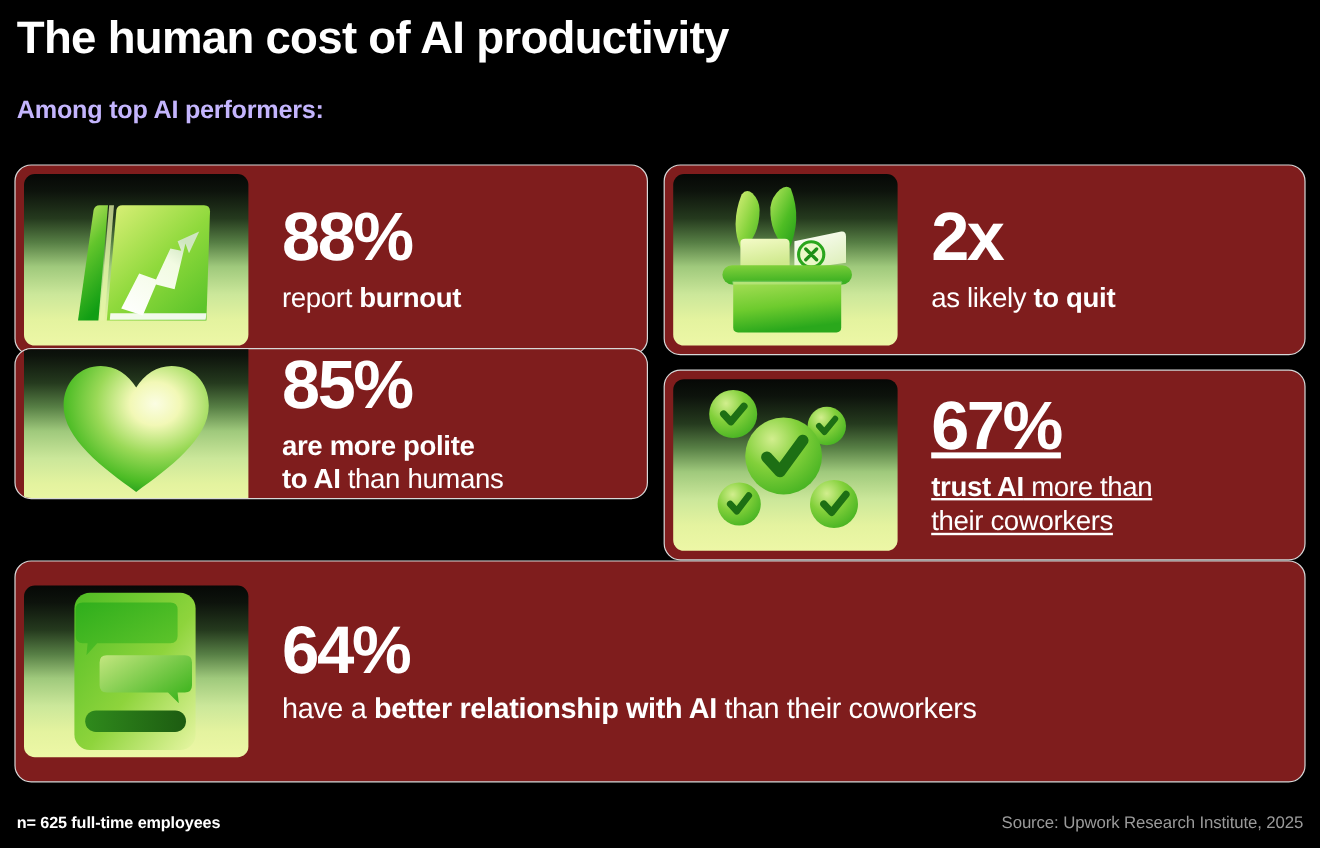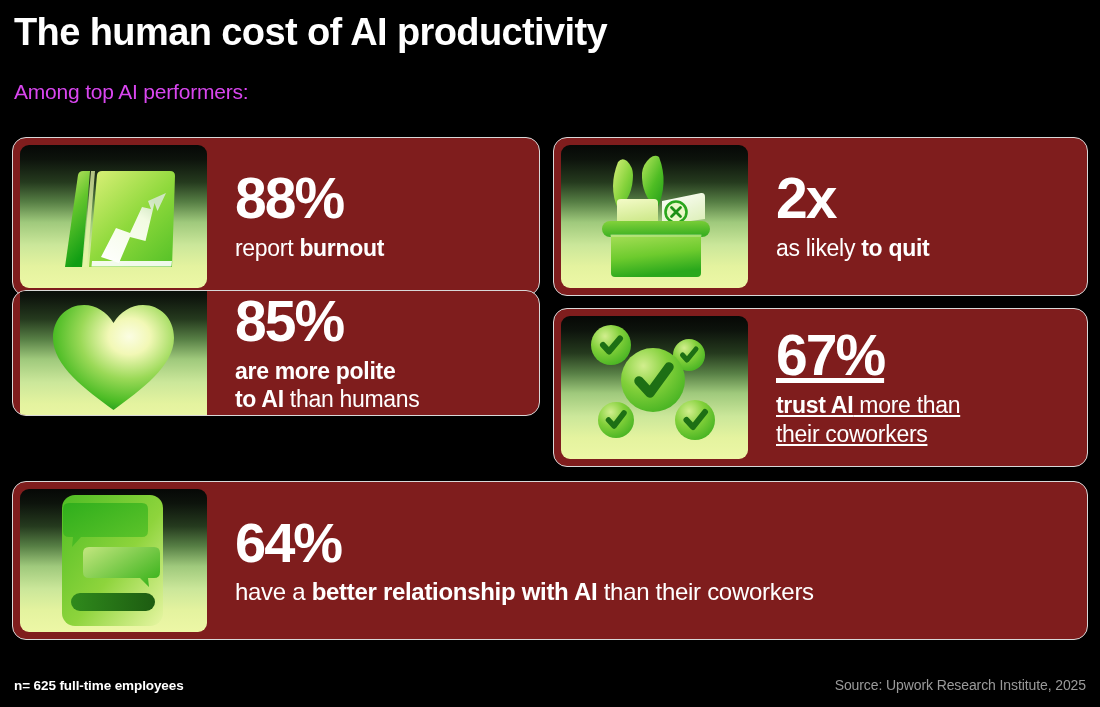--- a/index.html
+++ b/index.html
@@ -34,23 +34,23 @@
     font-weight: 700;
     letter-spacing: -0.6px;
     line-height: 1.1;
     color: #ffffff;
     white-space: nowrap;
   }
 
   .page-subtitle {
     margin-top: 26px;
     font-size: 21px;
-    font-weight: 400;
+    font-weight: 700;
     letter-spacing: -0.2px;
-    color: #d946ef;
+    color: #c4b5fd;
   }
 
   
   .grid {
     position: absolute;
     left: 12px;
     top: 137px;
     width: 1076px;
     height: 500px;
   }
@@ -62,21 +62,21 @@
     border-radius: 14px;
     display: flex;
     align-items: center;
     overflow: hidden;
   }
 
   .card.row1a { left: 0px;   top: 0px;   width: 528px;  height: 159px; }
   .card.row1b { left: 541px; top: 0px;   width: 535px;  height: 159px; }
   .card.row2a { left: 0px;   top: 153px; width: 528px;  height: 126px; }
   .card.row2b { left: 541px; top: 171px; width: 535px;  height: 159px; text-decoration: underline; }
-  .card.row3  { left: 0px;   top: 344px; width: 1076px; height: 159px; justify-content: center; }
+  .card.row3  { left: 0px;   top: 330px; width: 1076px; height: 185px; justify-content: center; }
 
   
   .icon-tile {
     position: relative;
     flex: none;
     width: 187px;
     height: 143px;
     margin-left: 7px;
     border-radius: 9px;
     overflow: hidden;

